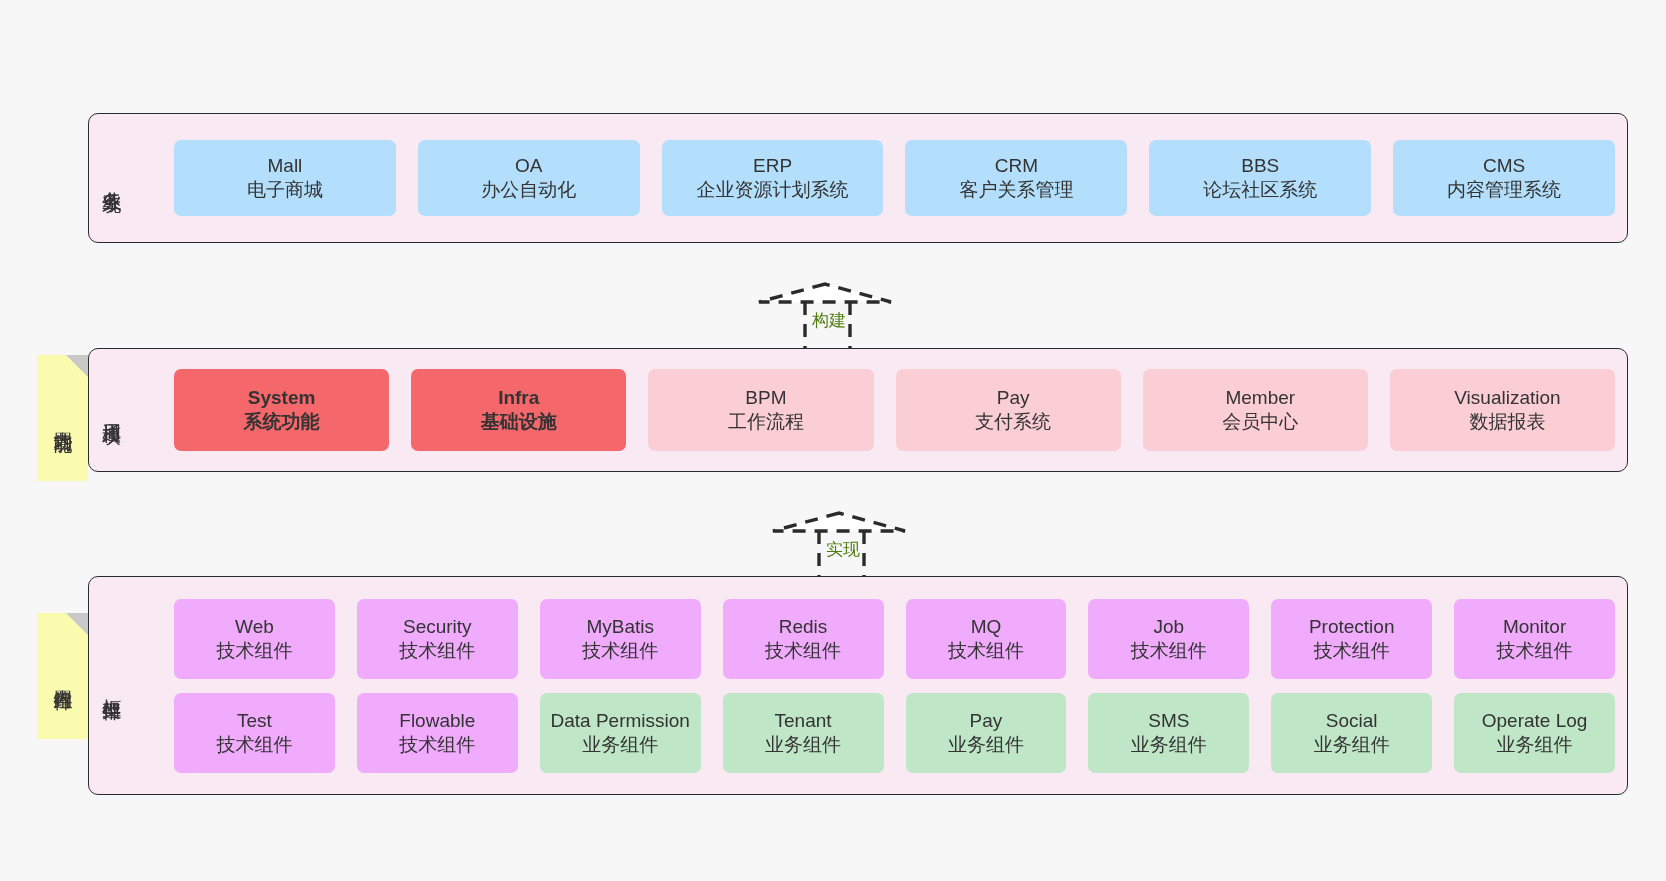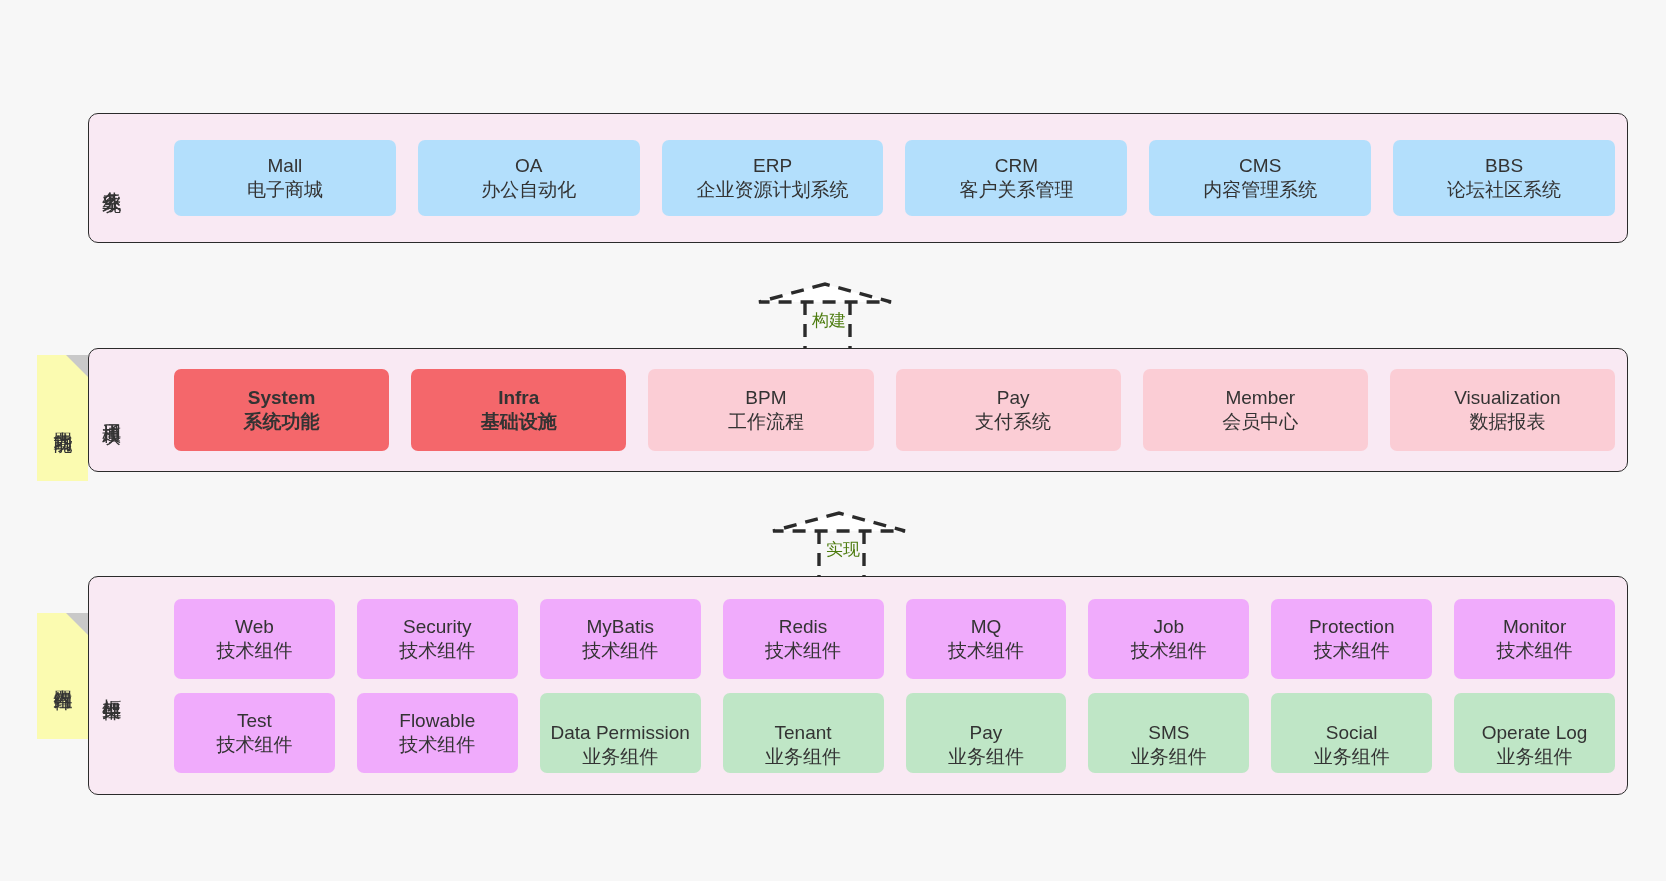--- a/index.html
+++ b/index.html
@@ -85,21 +85,21 @@
   .box .cn { display: block; }
 
   .row-biz .box { height: 76px; }
   .row-mod .box { height: 82px; }
   .row-fw  .box { height: 80px; }
 
   .c-blue        { background: #b3dffc; }
   .c-red         { background: #f4676b; font-weight: bold; }
   .c-pink        { background: #fbcdd5; padding-left: 16px; }
   .c-green       { background: #f0abfc; }
-  .c-lightgreen  { background: #bfe6c6; justify-content: flex-end; }
+  .c-lightgreen  { background: #bfe6c6; }
 
   
   .note {
     position: absolute;
     background: #fbfbb0;
     box-sizing: border-box;
     display: flex;
     align-items: center;
     justify-content: center;
     font-size: 19px;
@@ -159,27 +159,27 @@
           <span class="en">ERP</span>
           <span class="cn">企业资源计划系统</span>
         </div>
 
         <div class="box c-blue">
           <span class="en">CRM</span>
           <span class="cn">客户关系管理</span>
         </div>
 
         <div class="box c-blue">
+          <span class="en">BBS</span>
+          <span class="cn">论坛社区系统</span>
+        </div>
+
+        <div class="box c-blue">
           <span class="en">CMS</span>
           <span class="cn">内容管理系统</span>
-        </div>
-
-        <div class="box c-blue">
-          <span class="en">BBS</span>
-          <span class="cn">论坛社区系统</span>
         </div>
 
       </div>
     </div>
   </div>
 
   <div class="arrow" style="left:750px; top:258px; width:170px; height:90px;">
     <svg width="170" height="90" viewBox="0 0 170 90">
 
       <path d="M 78 28 L 12 46 L 144 46 Z" transform="translate(-3,-2)" fill="#ffffff" stroke="#2b2b2b" stroke-width="3.4" stroke-dasharray="13 9" stroke-linejoin="miter"></path>

